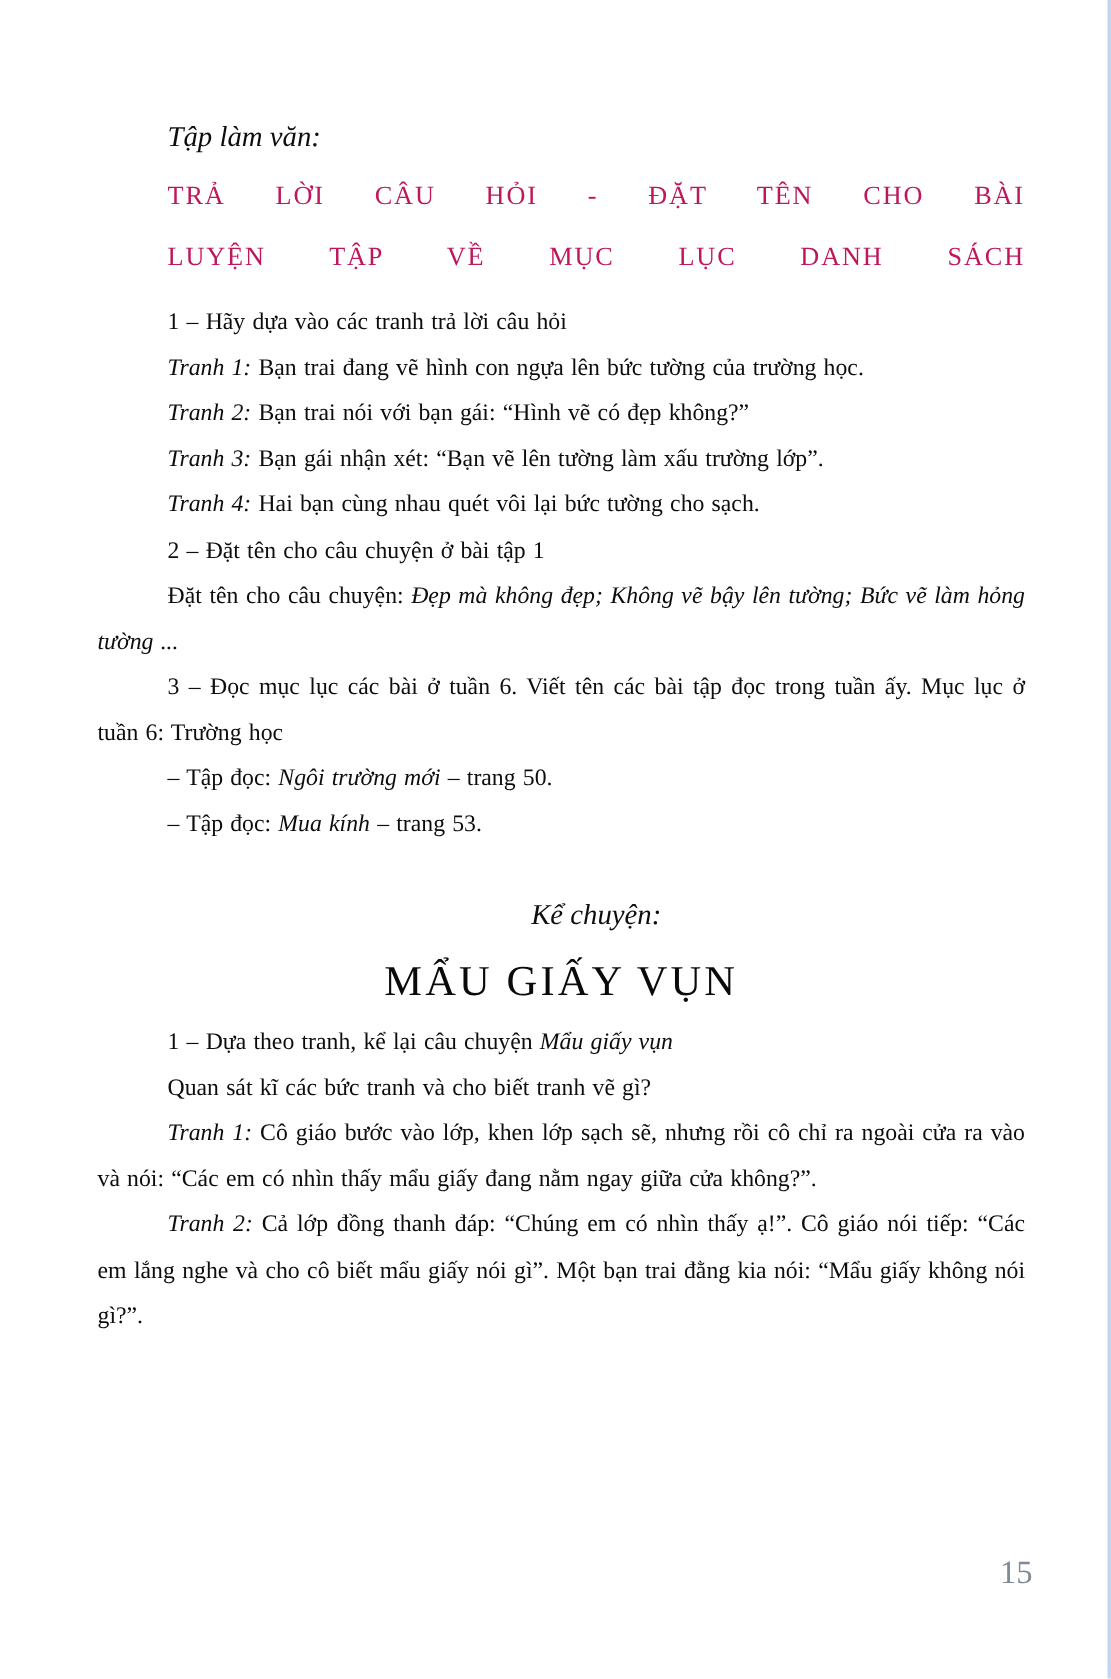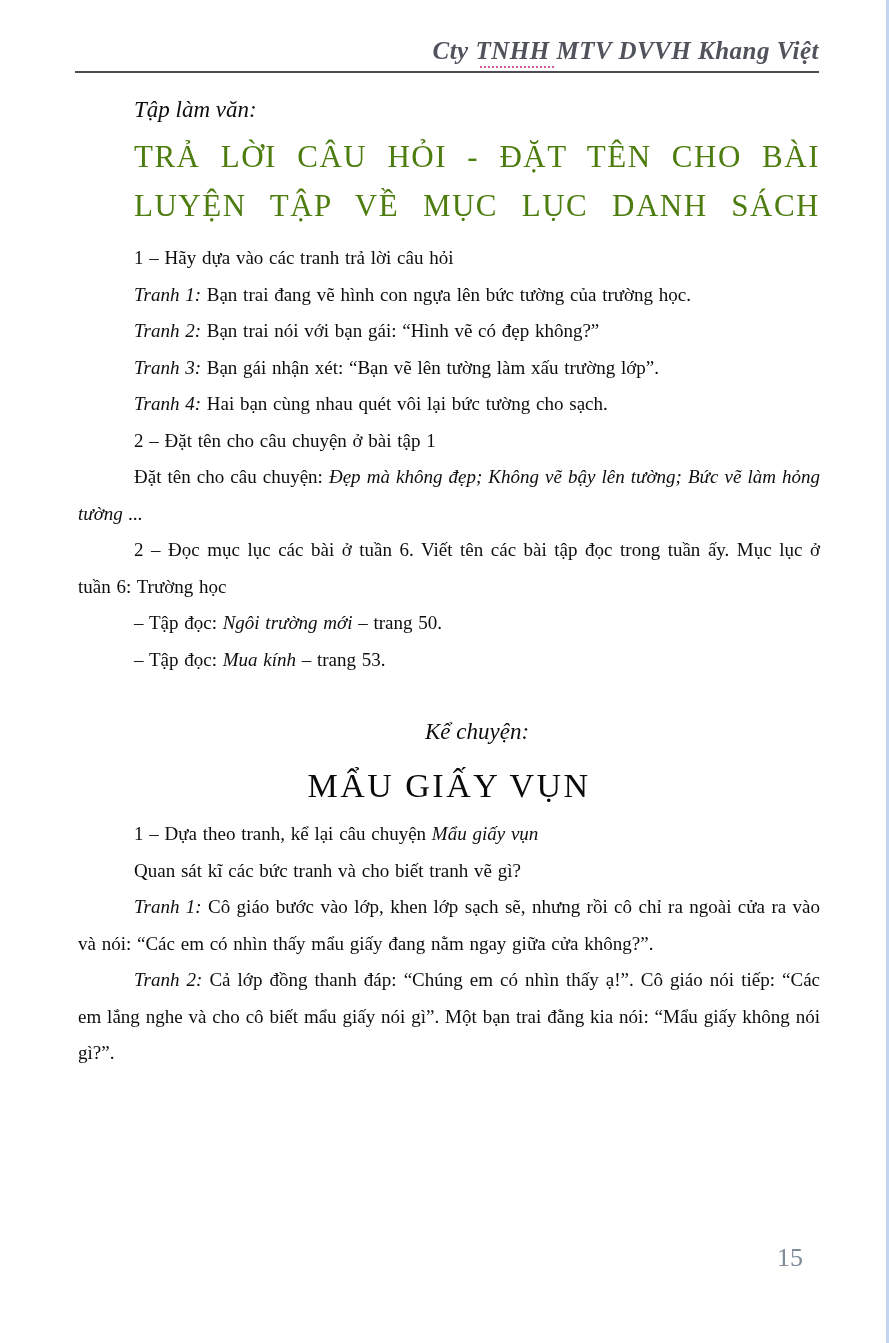--- a/index.html
+++ b/index.html
@@ -60,24 +60,24 @@
     font-style: italic;
     font-size: 23px;
     line-height: 32px;
     padding-left: 56px;
     margin: 0;
   }
   .block-label.space-before { margin-top: 38px; text-align: center; }
   .lesson-title {
     margin: 6px 0 10px;
     padding-left: 56px;
-    font-size: 31px;
+    font-size: 21px;
     line-height: 49px;
     letter-spacing: 1.5px;
-    color: #4d7c0f;
+    color: #be185d;
   }
   .lesson-title .title-line {
     text-align: justify;
     text-align-last: justify;
   }
   .story-title {
     margin: 14px 0 6px;
     font-size: 34px;
     line-height: 48px;
     letter-spacing: 2.5px;
@@ -88,50 +88,46 @@
     margin: 0;
     font-size: 19px;
     line-height: 36.5px;
     text-align: justify;
     text-indent: 56px;
     word-spacing: 1px;
   }
   .para i { font-style: italic; }
   .page-number {
     position: absolute;
-    top: 1243px; right: 86px;
+    top: 1243px; right: 63px;
     font-size: 26px;
     line-height: 30px;
     color: var(--page-number);
   }
 </style>
 </head>
 <body>
 
 <div class="page">
 
-  <header class="page-header">
-    <div class="header-company">Cty TNHH MTV DVVH Khang Việt</div>
-    <div class="squiggle"></div>
-  </header>
 
   <main class="content">
       <div class="block-label">Tập làm văn:</div>
       <div class="lesson-title">
         <div class="title-line">TRẢ LỜI CÂU HỎI - ĐẶT TÊN CHO BÀI</div>
         <div class="title-line">LUYỆN TẬP VỀ MỤC LỤC DANH SÁCH</div>
       </div>
       <p class="para"><span>1 – Hãy dựa vào các tranh trả lời câu hỏi</span></p>
       <p class="para"><i>Tranh 1:</i><span> Bạn trai đang vẽ hình con ngựa lên bức tường của trường học.</span></p>
       <p class="para"><i>Tranh 2:</i><span> Bạn trai nói với bạn gái: “Hình vẽ có đẹp không?”</span></p>
       <p class="para"><i>Tranh 3:</i><span> Bạn gái nhận xét: “Bạn vẽ lên tường làm xấu trường lớp”.</span></p>
       <p class="para"><i>Tranh 4:</i><span> Hai bạn cùng nhau quét vôi lại bức tường cho sạch.</span></p>
       <p class="para"><span>2 – Đặt tên cho câu chuyện ở bài tập 1</span></p>
       <p class="para"><span>Đặt tên cho câu chuyện: </span><i>Đẹp mà không đẹp; Không vẽ bậy lên tường; Bức vẽ làm hỏng tường ...</i></p>
-      <p class="para"><span>2 – Đọc mục lục các bài ở tuần 6. Viết tên các bài tập đọc trong tuần ấy. Mục lục ở tuần 6: Trường học</span></p>
+      <p class="para"><span>3 – Đọc mục lục các bài ở tuần 6. Viết tên các bài tập đọc trong tuần ấy. Mục lục ở tuần 6: Trường học</span></p>
       <p class="para"><span>–  Tập đọc: </span><i>Ngôi trường mới</i><span> – trang 50.</span></p>
       <p class="para"><span>–  Tập đọc: </span><i>Mua kính</i><span> – trang 53.</span></p>
       <div class="block-label space-before">Kể chuyện:</div>
       <div class="story-title">MẨU GIẤY VỤN</div>
       <p class="para"><span>1 – Dựa theo tranh, kể lại câu chuyện </span><i>Mẩu giấy vụn</i></p>
       <p class="para"><span>Quan sát kĩ các bức tranh và cho biết tranh vẽ gì?</span></p>
       <p class="para"><i>Tranh 1:</i><span> Cô giáo bước vào lớp, khen lớp sạch sẽ, nhưng rồi cô chỉ ra ngoài cửa ra vào và nói: “Các em có nhìn thấy mẩu giấy đang nằm ngay giữa cửa không?”.</span></p>
       <p class="para"><i>Tranh 2:</i><span> Cả lớp đồng thanh đáp: “Chúng em có nhìn thấy ạ!”. Cô giáo nói tiếp: “Các em lắng nghe và cho cô biết mẩu giấy nói gì”. Một bạn trai đằng kia nói: “Mẩu giấy không nói gì?”.</span></p>
     </main>
 

